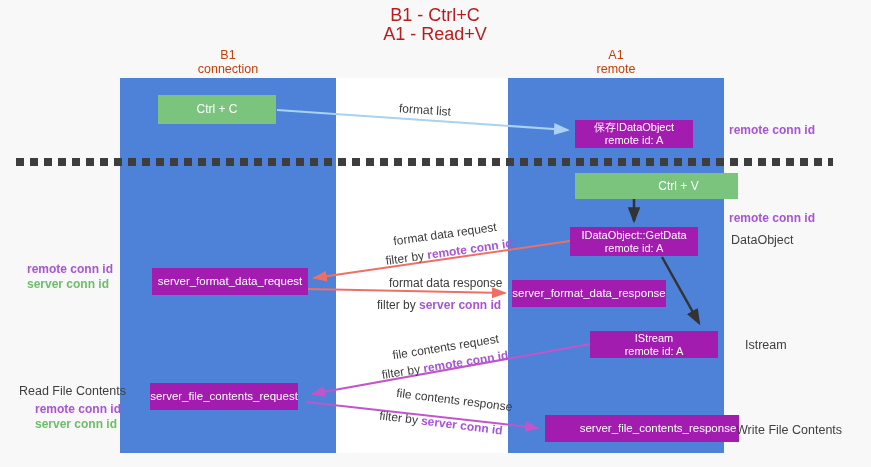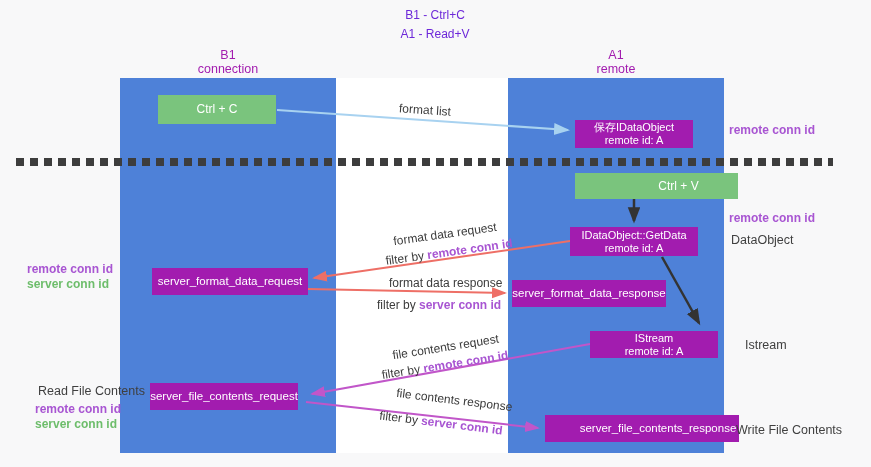--- a/index.html
+++ b/index.html
@@ -7,22 +7,22 @@
     position:relative;width:871px;height:467px;overflow:hidden;
     background:#f8f8f9;
     font-family:"Liberation Sans","DejaVu Sans",sans-serif;
     color:#3f3f3f;
   }
   .white-band{position:absolute;left:336px;top:78px;width:172px;height:375px;background:#ffffff;}
   .col{position:absolute;top:78px;width:216px;height:375px;background:#4e81d8;}
   .col-b1{left:120px;}
   .col-a1{left:508px;}
   .diagram-title{position:absolute;left:310px;top:6px;width:250px;text-align:center;
-    font-size:12px;line-height:19px;color:#6d28d9;}
-  .col-header{position:absolute;top:48px;width:216px;text-align:center;font-size:12.5px;line-height:14px;color:#a21caf;}
+    font-size:18px;line-height:19px;color:#b91c1c;}
+  .col-header{position:absolute;top:48px;width:216px;text-align:center;font-size:12.5px;line-height:14px;color:#c2410c;}
   .hdr-b1{left:120px;}
   .hdr-a1{left:508px;}
   .box{position:absolute;display:flex;flex-direction:column;justify-content:center;
     text-align:center;color:#ffffff;font-size:12px;line-height:13px;}
   .box-green{background:#7ac47d;}
   .box-orange{background:#a21caf;}
   .box.two-line{font-size:11px;}
   .flow-label{position:absolute;font-size:12px;color:#3b3b3b;white-space:nowrap;}
   .hl-purple{color:#a855d2;font-weight:bold;}
   .side-label{position:absolute;font-size:12.5px;white-space:nowrap;color:#3f3f3f;}
@@ -130,21 +130,21 @@
   <div class="side-label purple-text" style="left:729px;top:211px;">remote conn id</div>
   <div class="side-label" style="left:731px;top:233px;">DataObject</div>
   <div class="side-label" style="left:745px;top:338px;">Istream</div>
   <div class="side-label" style="left:736px;top:423px;">Write File Contents</div>
 
   <div class="id-pair" style="left:27px;top:262px;">
     <div class="purple-text">remote conn id</div>
     <div class="green-text">server conn id</div>
   </div>
 
-  <div class="side-label" style="left:38px;top:384px;">Read File Contents</div>
+  <div class="side-label" style="left:19px;top:384px;">Read File Contents</div>
 
   <div class="id-pair" style="left:35px;top:402px;">
     <div class="purple-text">remote conn id</div>
     <div class="green-text">server conn id</div>
   </div>
 
   <div class="flow-label" style="left:399px;top:103px;transform:rotate(4deg);">format list</div>
 
   <div class="flow-label" style="left:393px;top:227px;transform:rotate(-8deg);">format data request</div>
   <div class="flow-label" style="left:385px;top:245px;transform:rotate(-8deg);">

